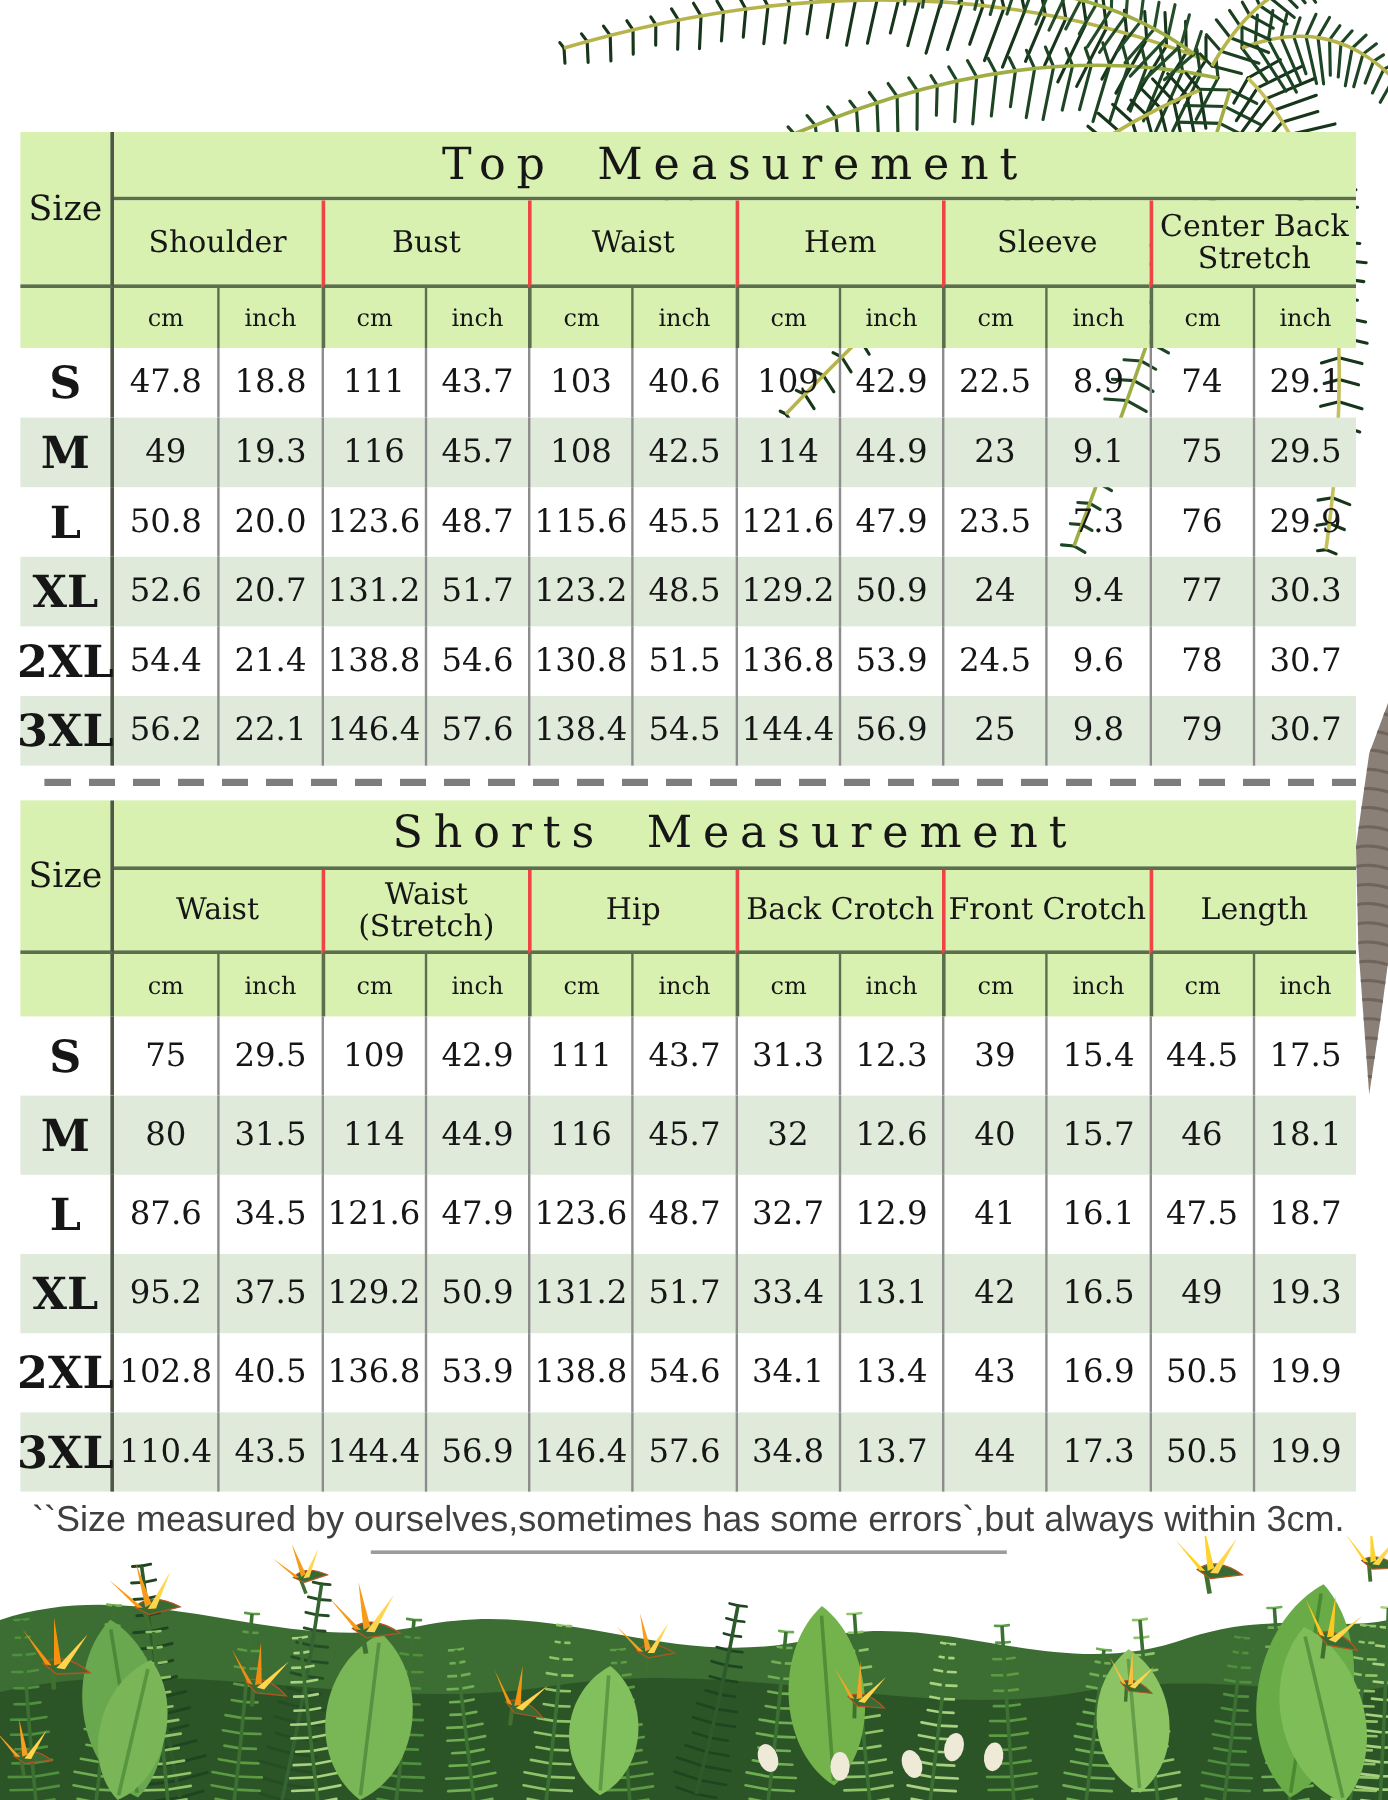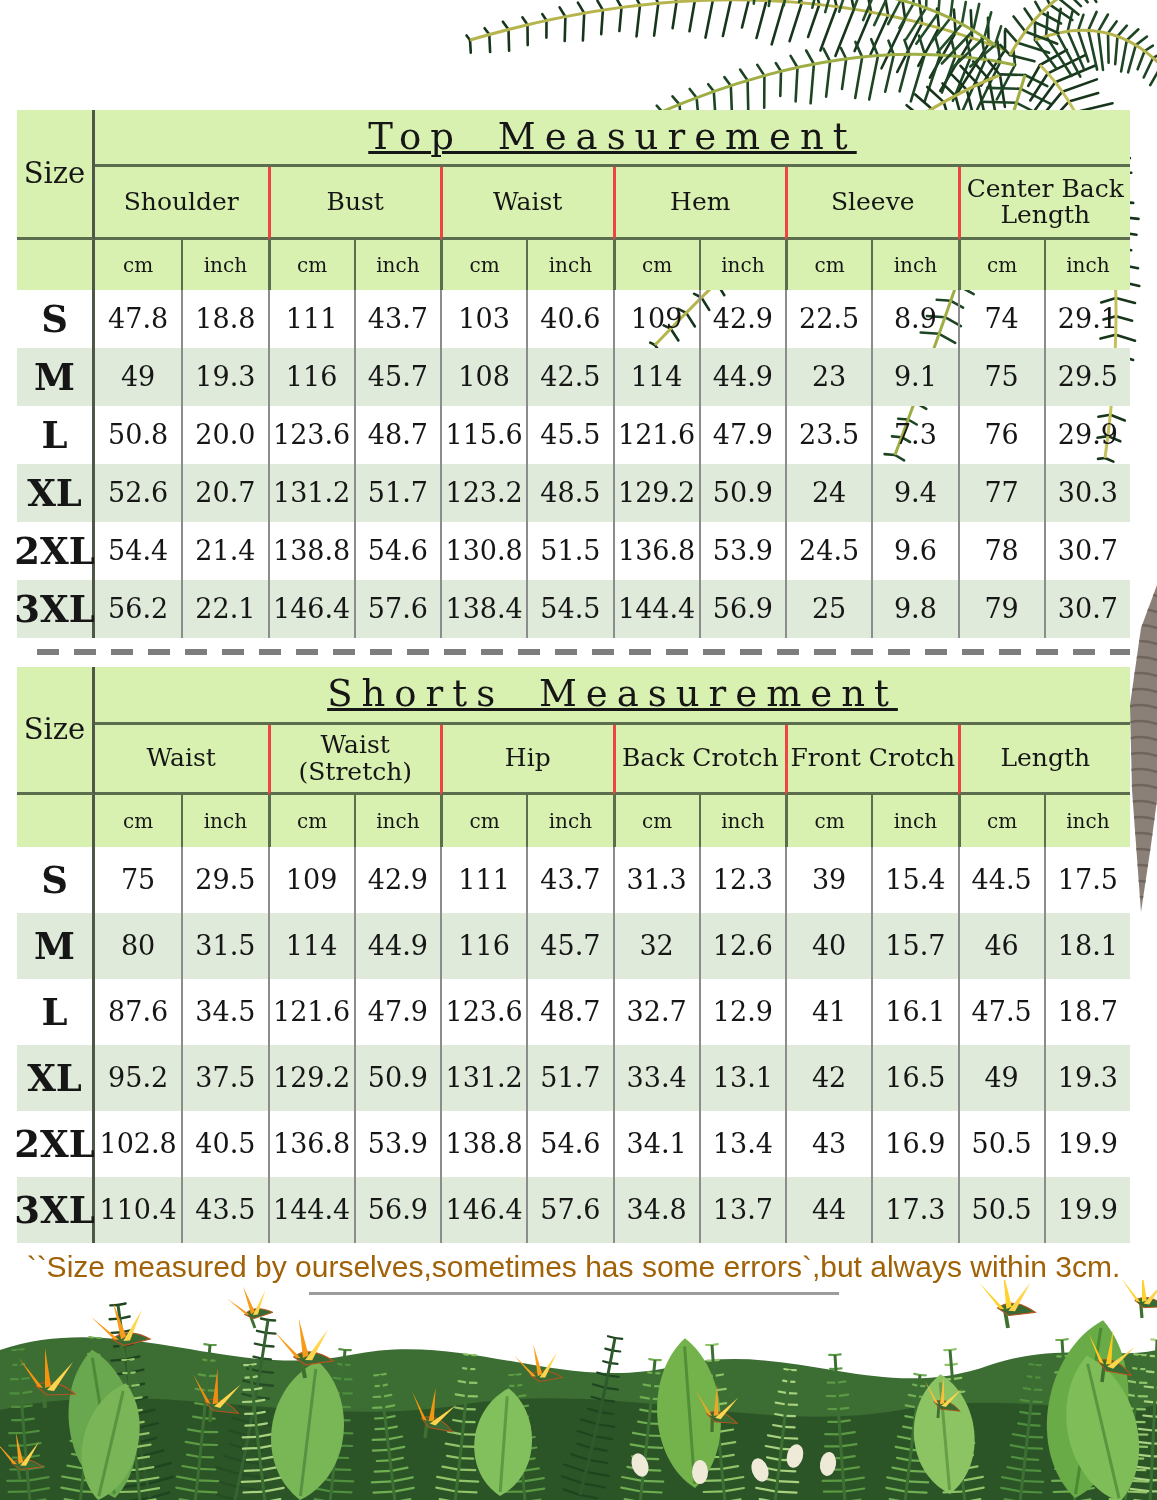--- a/index.html
+++ b/index.html
@@ -10,38 +10,38 @@
   .content{position:absolute;left:17px;top:110px;width:1113px;z-index:1;}
 
   .mtable{display:grid;grid-template-columns:78px repeat(12,1fr);}
   #table-top{grid-template-rows:57px 73px 50px repeat(6,58px);}
   #table-shorts{grid-template-rows:58px 70px 52px repeat(6,66px);}
 
   .c{display:flex;align-items:center;justify-content:center;box-sizing:border-box;
      text-align:center;white-space:pre-line;line-height:1.05;}
   .hdr{background:#d9f1b0;}
   .title-cell{grid-column:2/14;font-size:37px;letter-spacing:9px;word-spacing:14px;
-              border-bottom:3px solid #5c6e4e;text-decoration:underline;}
+              border-bottom:3px solid #5c6e4e;}
   .size-head{grid-column:1;grid-row:1/3;font-size:29px;
              border-right:3px solid #4e5748;border-bottom:3px solid #5c6e4e;}
   .group-cell{grid-column:span 2;font-size:25px;border-bottom:3px solid #5c6e4e;}
   .gl{border-left:3px solid #ef4444;}
   .unit-filler{grid-column:1;border-right:3px solid #4e5748;}
   .unit-cell{font-size:20px;}
   .ul-grp{border-left:3px solid #5c6e4e;}
   .ul-sub{border-left:2px solid #5c6e4e;}
   .size-cell{grid-column:1;font-size:37px;font-weight:bold;border-right:3px solid #4e5748;}
   .val-cell{font-size:27px;border-left:2px solid #8c8c8c;}
   .nl{border-left:none;}
   .row-alt{background:#dfeada;}
 
   .divider{height:6px;margin:11px 0 12px 20px;
            background:repeating-linear-gradient(90deg,#7d7d7d 0 22px,rgba(0,0,0,0) 22px 37px);}
   .footer{margin-top:6px;text-align:center;font-family:"Liberation Sans", sans-serif;
-          font-size:30px;line-height:1.18;color:#a16207;}
+          font-size:30px;line-height:1.18;color:#404040;}
   .footer-underline{width:530px;height:3px;background:#9c9c9c;margin:8px auto 0;}
 </style>
 </head>
 <body>
 
 <div class="page">
 
   <svg id="bg" width="1157" height="1500" viewBox="0 0 1157 1500">
       <g>
         <line x1="1005.0" y1="50.0" x2="981.1" y2="85.6" stroke="#16351b" stroke-width="2.6" stroke-linecap="round"></line>
@@ -478,21 +478,21 @@
   <div class="content">
     <div class="mtable" id="table-top">
         <div class="c hdr size-head">Size</div>
         <div class="c hdr title-cell">Top Measurement</div>
         <div class="c hdr group-cell">Shoulder</div>
         <div class="c hdr group-cell gl">Bust</div>
         <div class="c hdr group-cell gl">Waist</div>
         <div class="c hdr group-cell gl">Hem</div>
         <div class="c hdr group-cell gl">Sleeve</div>
         <div class="c hdr group-cell gl">Center Back
-Length</div>
+Stretch</div>
         <div class="c hdr unit-filler"></div>
         <div class="c hdr unit-cell ">cm</div>
         <div class="c hdr unit-cell ul-sub">inch</div>
         <div class="c hdr unit-cell ul-grp">cm</div>
         <div class="c hdr unit-cell ul-sub">inch</div>
         <div class="c hdr unit-cell ul-grp">cm</div>
         <div class="c hdr unit-cell ul-sub">inch</div>
         <div class="c hdr unit-cell ul-grp">cm</div>
         <div class="c hdr unit-cell ul-sub">inch</div>
         <div class="c hdr unit-cell ul-grp">cm</div>

